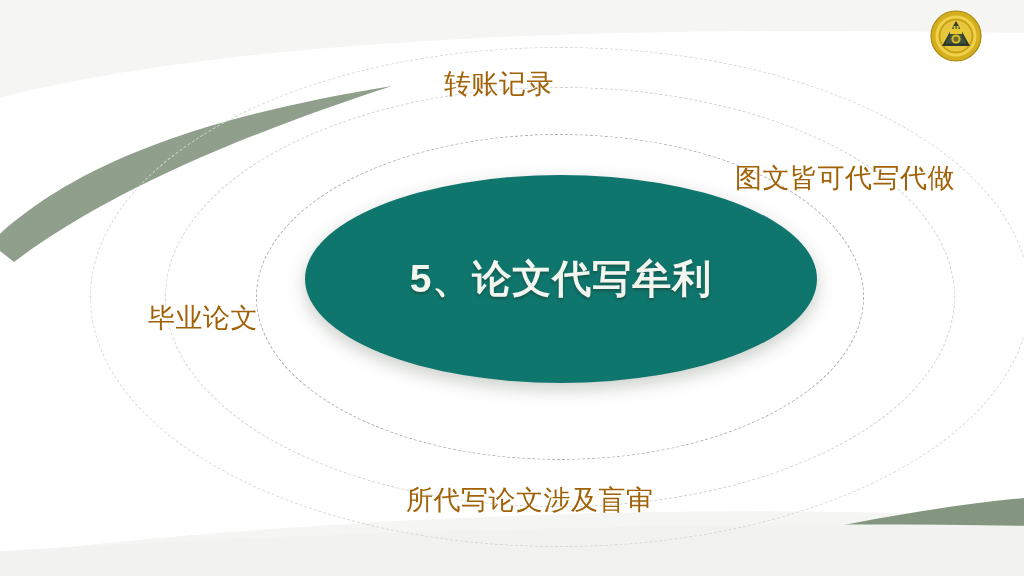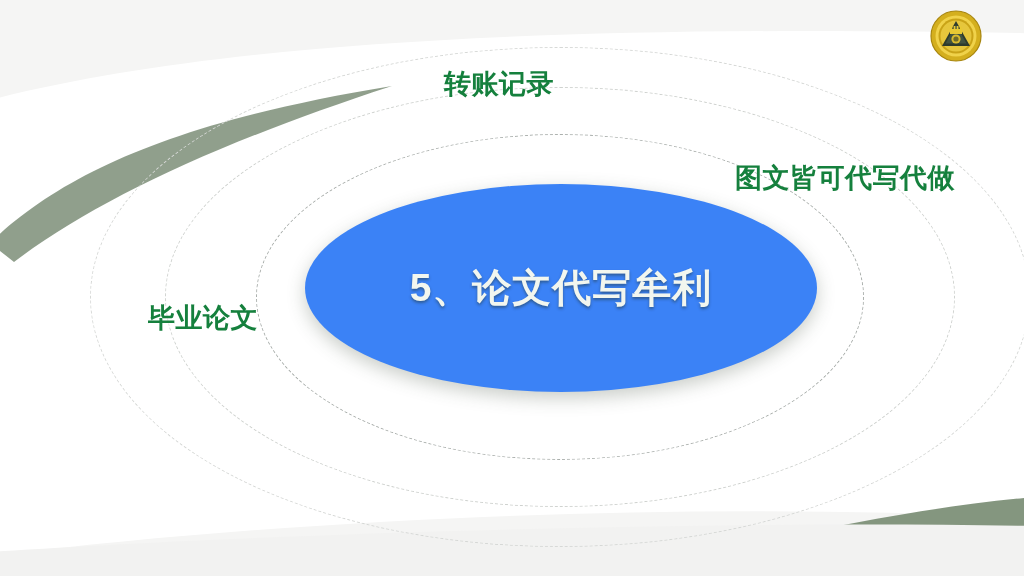--- a/index.html
+++ b/index.html
@@ -54,25 +54,25 @@
     height: 326px;
     left: 256px;
     top: 134px;
     border-color: #a9aeab;
   }
 
   
   #center-ellipse {
     position: absolute;
     left: 305px;
-    top: 184px;
+    top: 175px;
     width: 512px;
     height: 208px;
     border-radius: 50%;
-    background: #3b82f6;
+    background: #0f766e;
     box-shadow: 0 6px 18px rgba(60, 75, 58, 0.28);
   }
   #center-title {
     position: absolute;
     left: 0;
     top: 0;
     width: 512px;
     height: 208px;
     display: flex;
     align-items: center;
@@ -81,22 +81,22 @@
     font-size: 39px;
     font-weight: bold;
     letter-spacing: 1px;
     text-shadow: 0 2px 3px rgba(30, 45, 28, 0.45);
     white-space: nowrap;
   }
 
   
   .node-label {
     position: absolute;
-    color: #15803d;
-    font-weight: bold;
+    color: #a16207;
+    font-weight: normal;
     font-size: 27px;
     white-space: nowrap;
     letter-spacing: 0.5px;
     text-shadow: 0 1px 2px rgba(255,255,255,0.9);
   }
   #label-top    { left: 444px; top: 66px; }
   #label-right  { left: 735px; top: 148px; margin-top: 12px; }
   #label-left   { left: 148px; top: 300px; }
   #label-bottom { left: 406px; top: 482px; }
 
@@ -132,20 +132,21 @@
   <div id="center-ellipse">
     <div id="center-title">5、论文代写牟利</div>
   </div>
 
   <div class="node-label" id="label-top">转账记录</div>
 
   <div class="node-label" id="label-right">图文皆可代写代做</div>
 
   <div class="node-label" id="label-left">毕业论文</div>
 
+  <div class="node-label" id="label-bottom">所代写论文涉及盲审</div>
 
   <svg id="logo" viewBox="0 0 54 54">
     <circle cx="27" cy="27" r="25" fill="#d4af1e"></circle>
     <circle cx="27" cy="27" r="25" fill="none" stroke="#a8860f" stroke-width="1.2"></circle>
     <circle cx="27" cy="27" r="20.5" fill="#f0d24a"></circle>
     <circle cx="27" cy="27" r="17.5" fill="#c9a317"></circle>
     <circle cx="27" cy="27" r="15.5" fill="#e6c63c"></circle>
     <path d="M 27 12 L 41 37 L 13 37 Z" fill="#2e3b2c"></path>
     <path d="M 27 15.5 L 37.5 34.6 L 16.5 34.6 Z" fill="#415240"></path>
     <rect x="21" y="20" width="12" height="5" fill="#e8c933"></rect>

